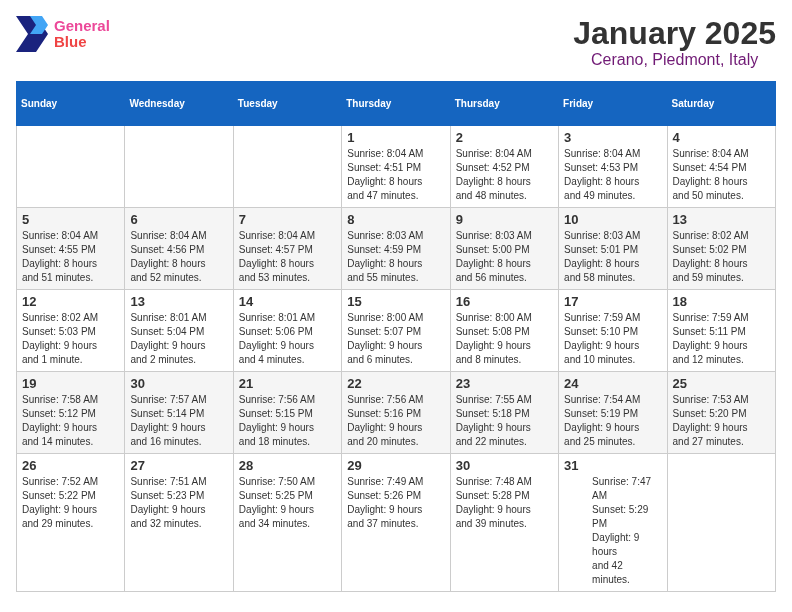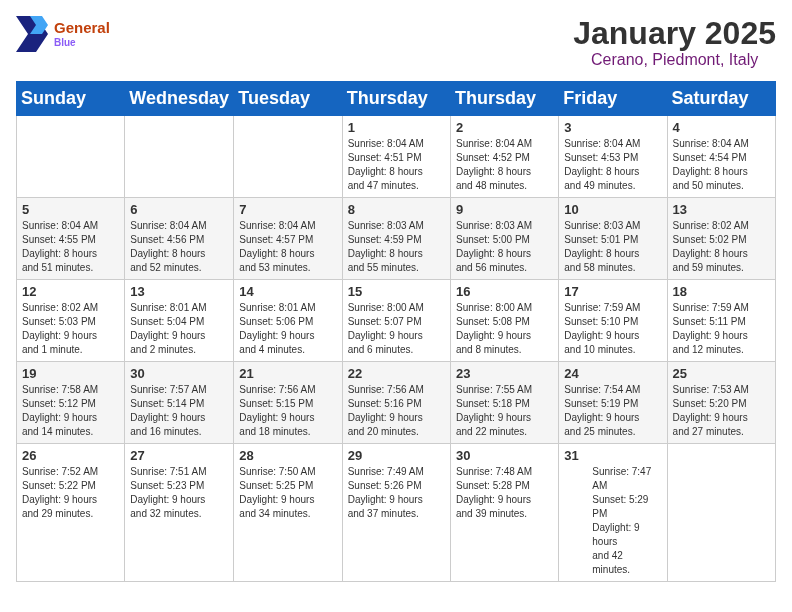--- a/index.html
+++ b/index.html
@@ -37,23 +37,23 @@
       text-align: center;
     }
     .calendar {
       width: 100%;
       border-collapse: collapse;
       font-size: 11px;
     }
     .calendar thead tr th {
       background-color: #1565c0;
       color: #fff;
-      padding: 6px 4px;
+      padding: 16px 4px;
       text-align: left;
-      font-size: 18px;
+      font-size: 10px;
       font-weight: bold;
       border: 1px solid #1565c0;
     }
     .calendar tbody tr td {
       border: 1px solid #ccc;
       vertical-align: top;
       padding: 4px 5px;
       width: 108px;
       min-height: 80px;
       background: #fff;
@@ -81,22 +81,22 @@
 <body>
 
 <div class="header">
   <div class="logo">
     <div style="display:flex; flex-direction:row; align-items:center; gap:6px;">
       <svg width="32" height="36" viewBox="0 0 32 36">
         <polygon points="0,0 20,0 32,18 20,36 0,36 12,18" fill="#1a237e"></polygon>
         <polygon points="14,0 26,0 32,9 26,18 14,18 20,9" fill="#42a5f5"></polygon>
       </svg>
       <div style="display:flex; flex-direction:column; line-height:1.1;">
-        <span style="font-size:15px; font-weight:bold; color:#c2410c;">General</span>
-        <span style="font-size:10px; font-weight:bold; color:#8b5cf6;">Blue</span>
+        <span style="font-size:15px; font-weight:bold; color:#ec4899;">General</span>
+        <span style="font-size:15px; font-weight:bold; color:#ef4444;">Blue</span>
       </div>
     </div>
   </div>
   <div class="title-block">
     <h1>January 2025</h1>
     <h2>Cerano, Piedmont, Italy</h2>
   </div>
 </div>
 
 <table class="calendar">

